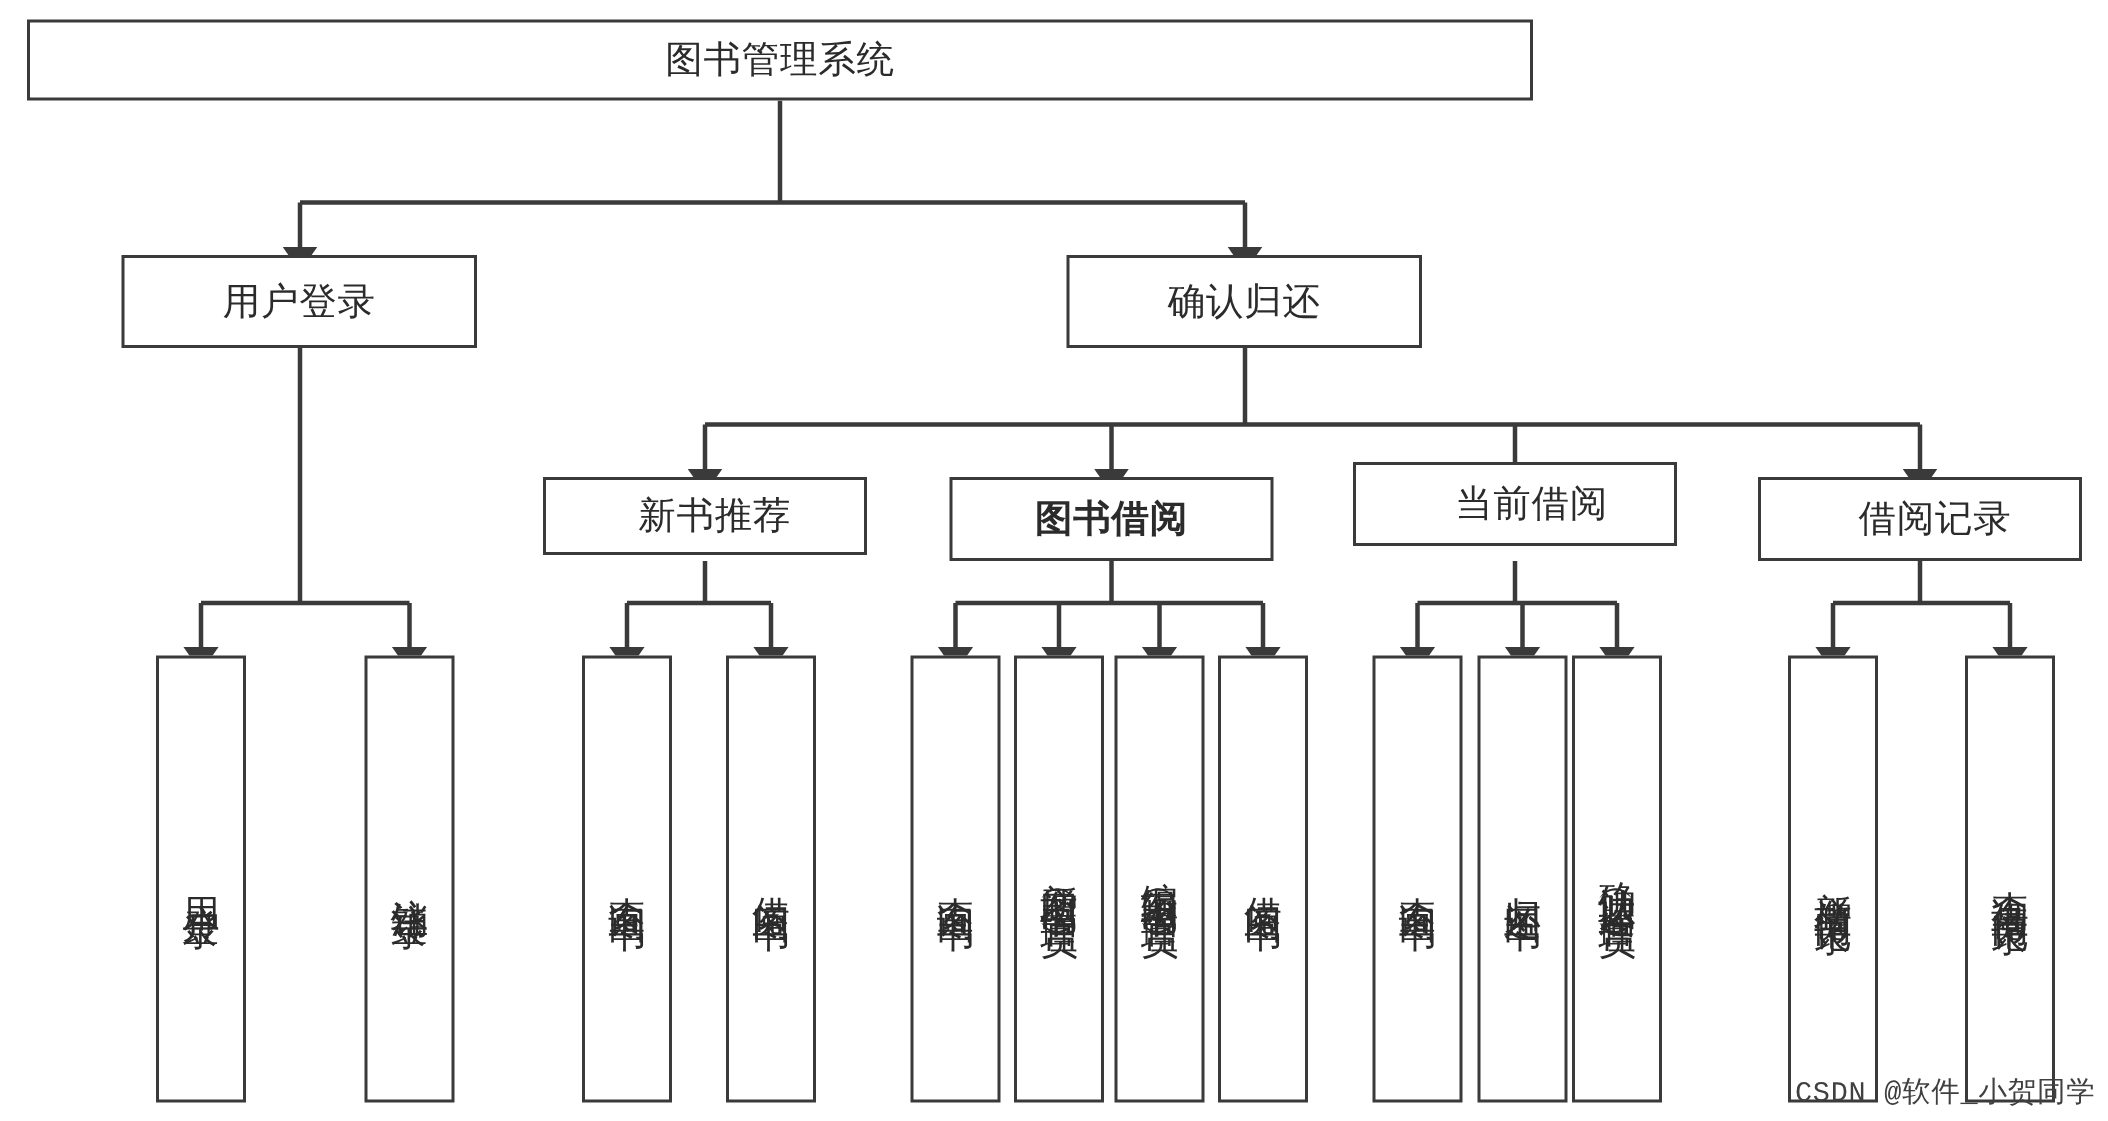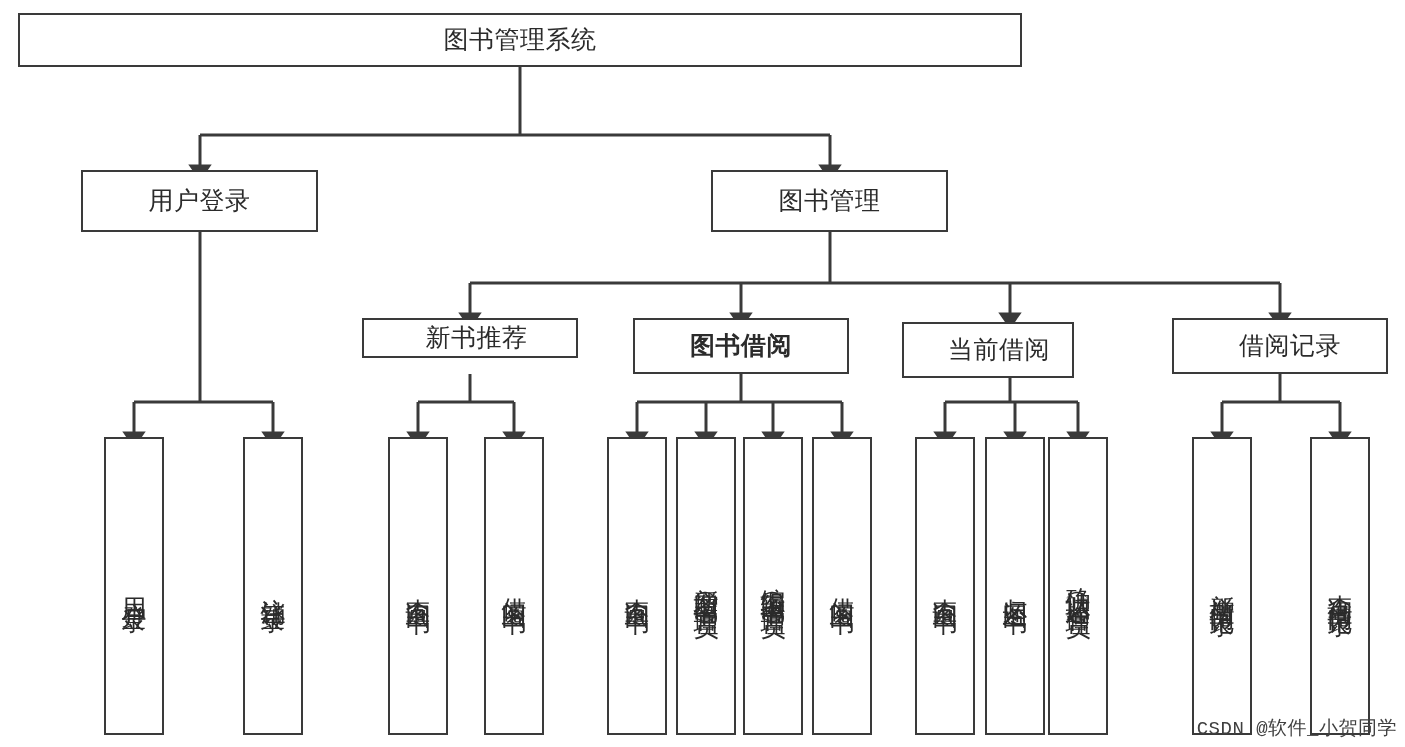--- a/index.html
+++ b/index.html
@@ -122,29 +122,29 @@
   </svg>
 
   <div id="nodes-layer">
       <div class="node horiz" style="left: 18px; top: 13px; width: 1004px; height: 54px;">
         <span class="node-label">图书管理系统</span>
       </div>
       <div class="node horiz" style="left: 81px; top: 170px; width: 237px; height: 62px;">
         <span class="node-label">用户登录</span>
       </div>
       <div class="node horiz" style="left: 711px; top: 170px; width: 237px; height: 62px;">
-        <span class="node-label">图书管理</span>
+        <span class="node-label">确认归还</span>
       </div>
-      <div class="node horiz" style="left: 362px; top: 318px; width: 216px; height: 40px; padding-left: 13px;">
+      <div class="node horiz" style="left: 362px; top: 318px; width: 216px; height: 52px; padding-left: 13px;">
         <span class="node-label">新书推荐</span>
       </div>
       <div class="node horiz" style="left: 633px; top: 318px; width: 216px; height: 56px; font-weight: bold;">
         <span class="node-label">图书借阅</span>
       </div>
-      <div class="node horiz" style="left: 902px; top: 322px; width: 172px; height: 56px; padding-left: 22px;">
+      <div class="node horiz" style="left: 902px; top: 308px; width: 216px; height: 56px; padding-left: 22px;">
         <span class="node-label">当前借阅</span>
       </div>
       <div class="node horiz" style="left: 1172px; top: 318px; width: 216px; height: 56px; padding-left: 20px;">
         <span class="node-label">借阅记录</span>
       </div>
       <div class="node vert" style="left: 104px; top: 437px; width: 60px; height: 298px;">
         <span class="node-label">用户登录</span>
       </div>
       <div class="node vert" style="left: 243px; top: 437px; width: 60px; height: 298px;">
         <span class="node-label">注销登录</span>

